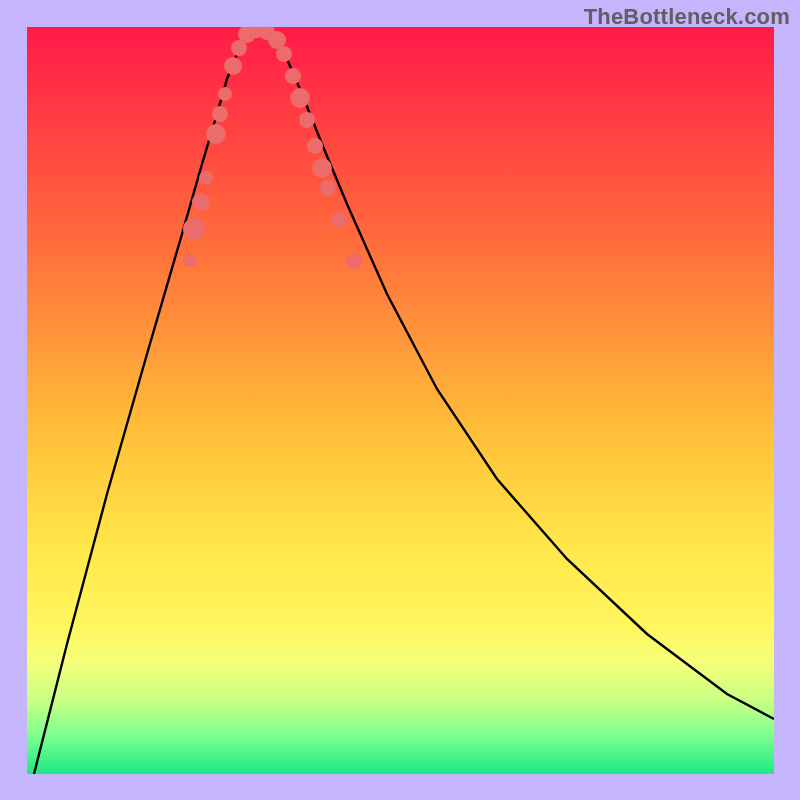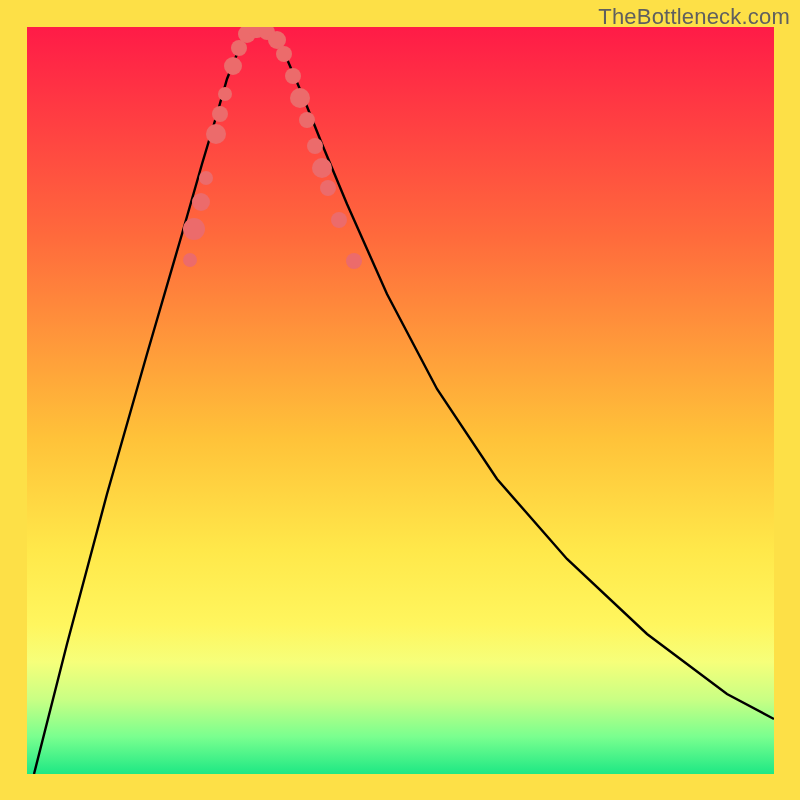--- a/index.html
+++ b/index.html
@@ -9,21 +9,22 @@
     height: 800px;
     background: #000;
     overflow: hidden;
   }
   .frame {
     position: absolute;
     left: 0;
     top: 0;
     width: 800px;
     height: 800px;
-    background: #fde047;
+    background: #c4b5fd;
+    font-weight: bold;
   }
   .plot {
     position: absolute;
     left: 27px;
     top: 27px;
     width: 747px;
     height: 747px;
     background: linear-gradient(
       to bottom,
       #ff1b47 0%,

